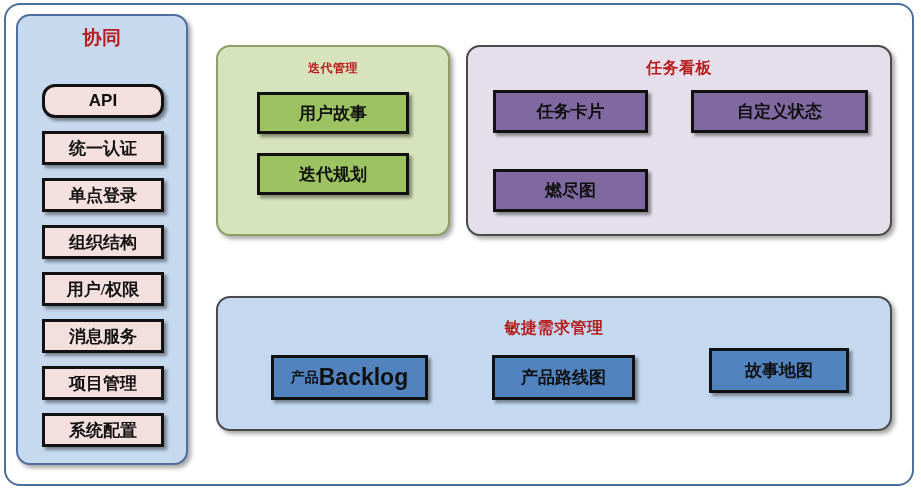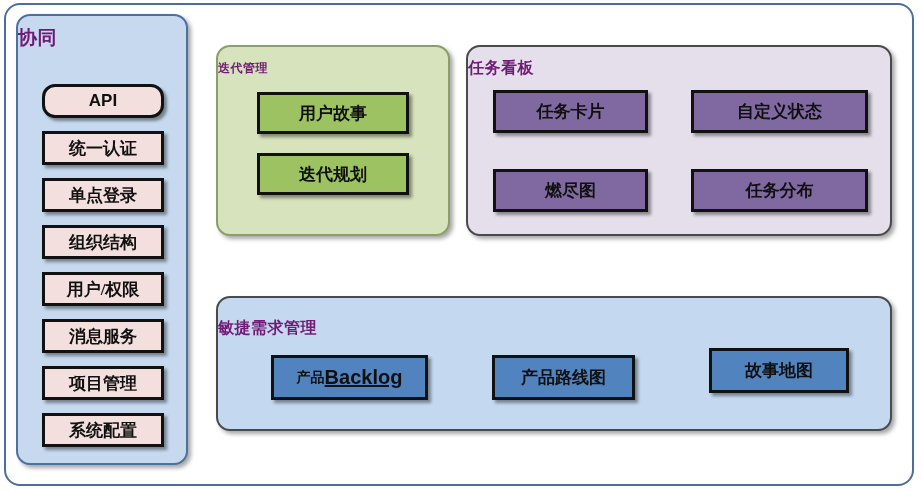--- a/index.html
+++ b/index.html
@@ -33,22 +33,23 @@
   }
 
   
   .panel {
     position: absolute;
     box-sizing: border-box;
     border-radius: 14px;
     box-shadow: 3px 3px 4px rgba(0,0,0,0.35);
   }
   .panel-title {
+    text-align: center;
     font-weight: bold;
-    color: #701a75;
+    color: #b91c1c;
     font-family: "Liberation Sans", sans-serif;
     letter-spacing: 0.5px;
   }
 
   
   .panel-sidebar {
     left: 16px;
     top: 14px;
     width: 172px;
     height: 451px;
@@ -129,21 +130,21 @@
 
   
   .sb-item {
     left: 24px;
     width: 122px;
     height: 34px;
   }
 
   
   .mix-cn { font-family: "Liberation Serif", serif; font-size: 14px; }
-  .mix-en { font-family: "Liberation Sans", sans-serif; font-size: 20px; font-weight: bold; text-decoration: underline; }
+  .mix-en { font-family: "Liberation Sans", sans-serif; font-size: 23px; font-weight: bold; }
 </style>
 </head>
 <body>
 
 <div id="stage">
 
   <div class="outer-frame"></div>
 
   <div class="panel panel-sidebar">
     <div class="panel-title">协同</div>
@@ -190,23 +191,20 @@
 
     <div class="box box-purple" style="left:25px; top:43px; width:155px; height:43px;">
       <span>任务卡片</span>
     </div>
     <div class="box box-purple" style="left:223px; top:43px; width:177px; height:43px;">
       <span>自定义状态</span>
     </div>
     <div class="box box-purple" style="left:25px; top:122px; width:155px; height:43px;">
       <span>燃尽图</span>
     </div>
-    <div class="box box-purple" style="left:223px; top:122px; width:177px; height:43px;">
-      <span>任务分布</span>
-    </div>
   </div>
 
   <div class="panel panel-blue">
     <div class="panel-title">敏捷需求管理</div>
 
     <div class="box box-blue" style="left:53px; top:57px; width:157px; height:45px;">
       <span class="mix-cn">产品</span>
         <span class="mix-en">Backlog</span>
     </div>
     <div class="box box-blue" style="left:274px; top:57px; width:143px; height:45px;">

